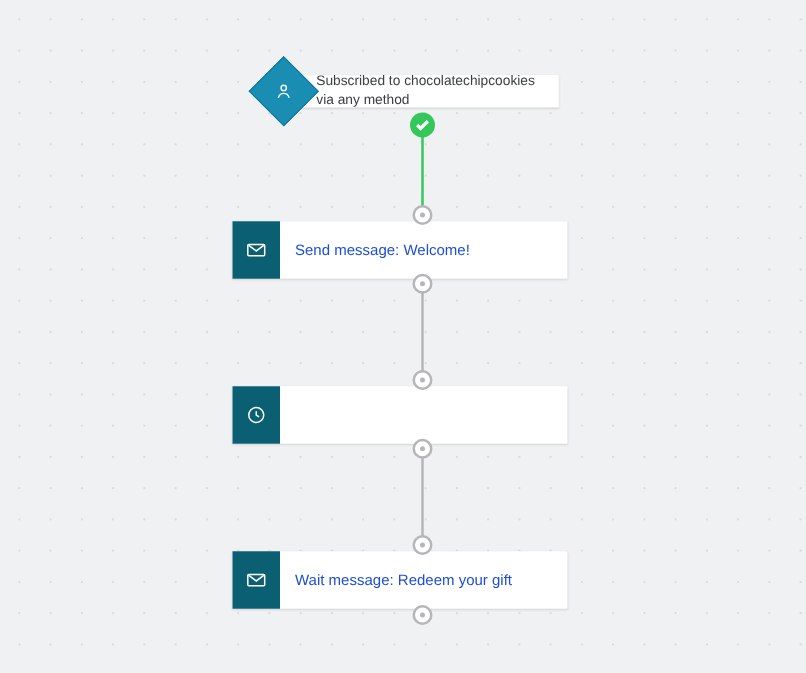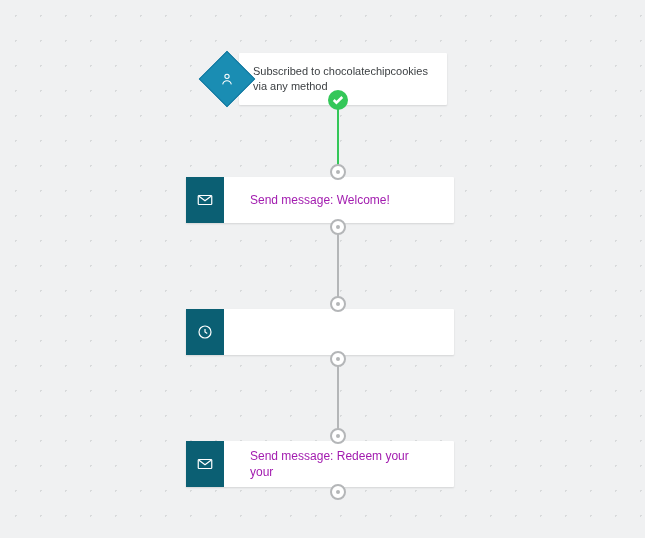--- a/index.html
+++ b/index.html
@@ -33,30 +33,30 @@
     background:#fff;box-shadow:0 1px 2px rgba(0,0,0,.12);
     width:268px;height:46px;left:186px;
     border-radius:1px;
   }
   .icon-sq{
     width:38px;height:46px;background:#0b5f73;
     display:flex;align-items:center;justify-content:center;flex:none;
   }
   .icon-sq svg{width:18px;height:18px;stroke:#fff;stroke-width:1.6;fill:none}
   .card-label{
-    font-size:12px;color:#a21caf;padding:0 26px;line-height:1.35;
+    font-size:12px;color:#1d4ed8;padding:0 12px;line-height:1.35;
   }
 
   
   .trigger{
     position:absolute;left:207px;top:53px;width:240px;display:flex;align-items:center;
   }
   .trigger-card{
     background:#fff;box-shadow:0 1px 2px rgba(0,0,0,.12);
-    flex:1;height:52px;display:flex;align-items:center;padding:0 14px;border-radius:1px;
+    flex:1;height:26px;display:flex;align-items:center;padding:0 14px;border-radius:1px;
     font-size:11px;color:#3b3f42;line-height:1.35;
   }
   .diamond{
     width:40px;height:40px;position:relative;flex:none;margin-right:-8px;z-index:2;
   }
   .diamond::before{
     content:"";position:absolute;inset:0;background:#1a8db3;
     transform:rotate(45deg);box-shadow:0 0 0 1px #1579a0 inset;
   }
   .diamond svg{position:absolute;left:50%;top:50%;transform:translate(-50%,-50%);
@@ -118,16 +118,16 @@
     </div>
   </div>
 
   <div class="card" style="top:441px">
     <div class="icon-sq">
       <svg viewBox="0 0 24 24">
           <rect x="3" y="6" width="18" height="12" rx="1"></rect>
           <path d="M4 7l8 6 8-6"></path>
         </svg>
     </div>
-    <span class="card-label">Send message: Redeem your your</span>
+    <span class="card-label">Wait message: Redeem your gift</span>
   </div>
 
 </div>
 
 </body></html>

